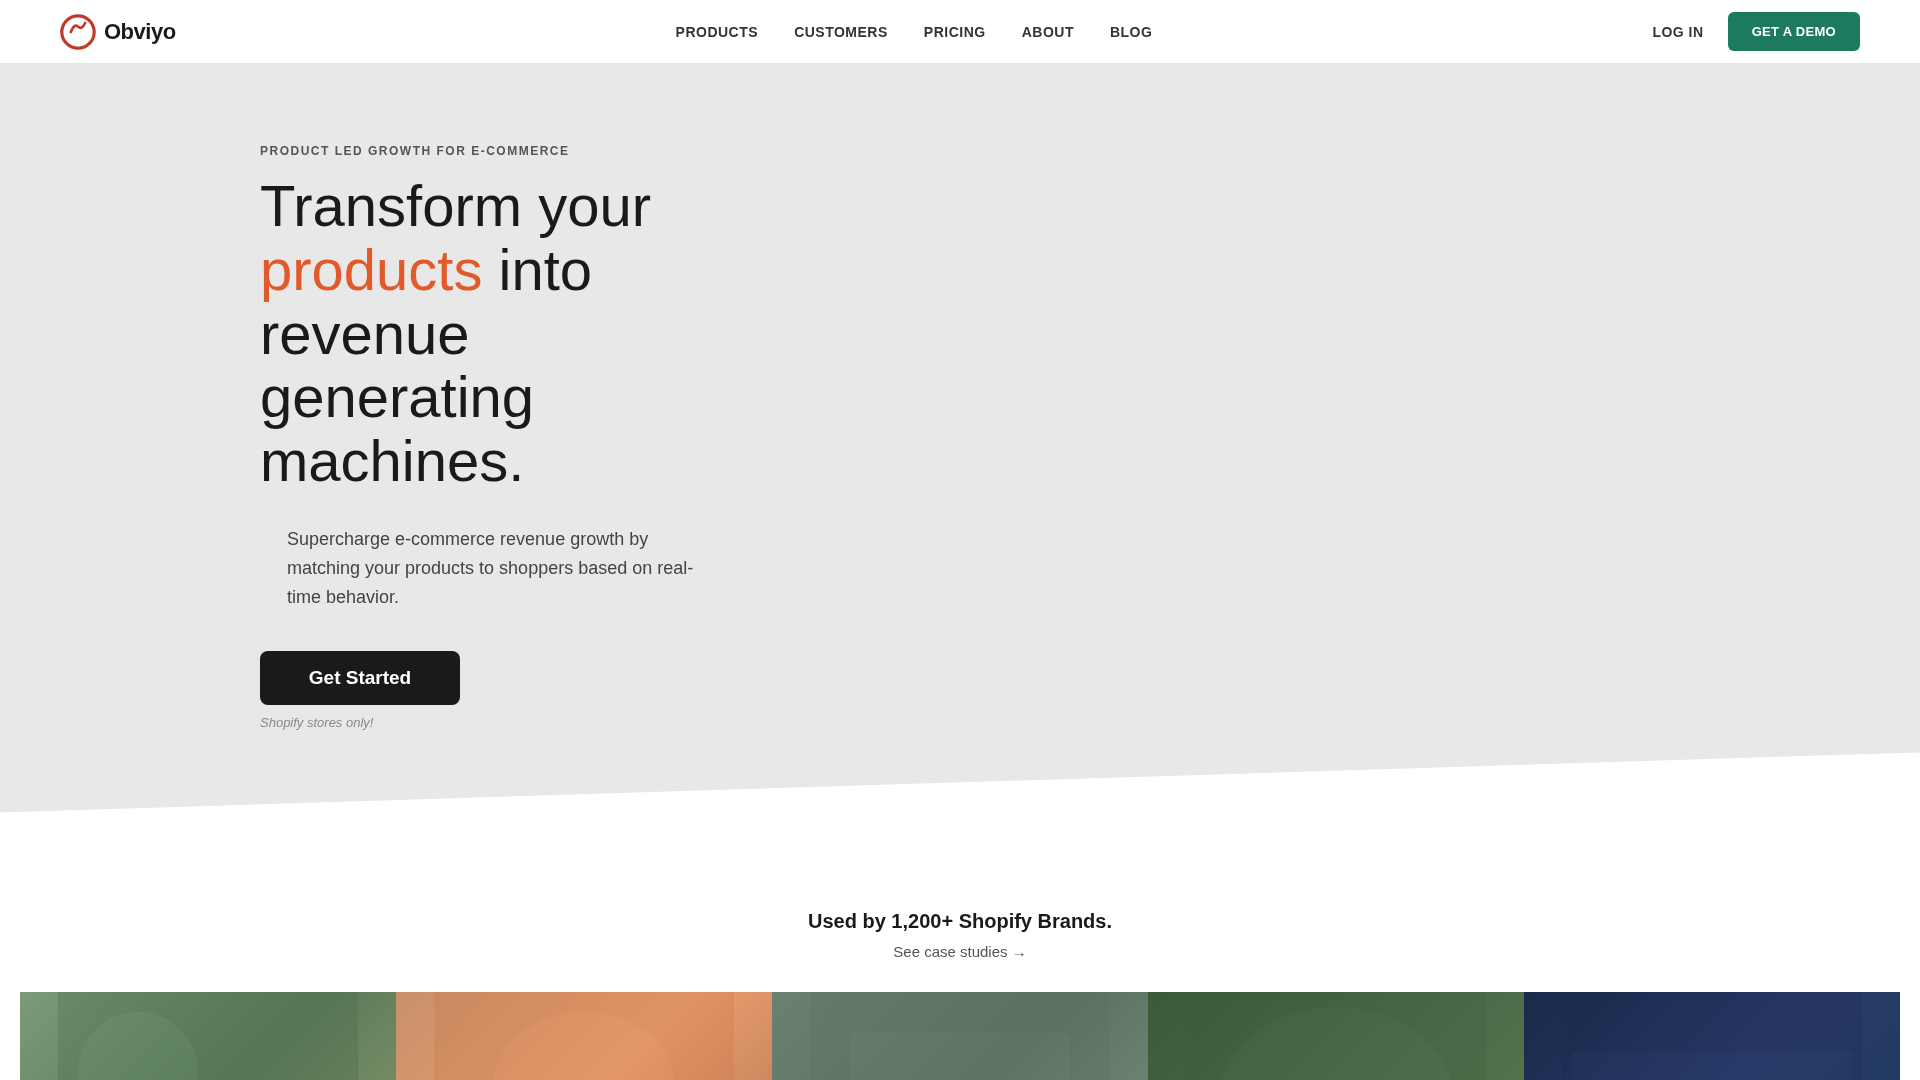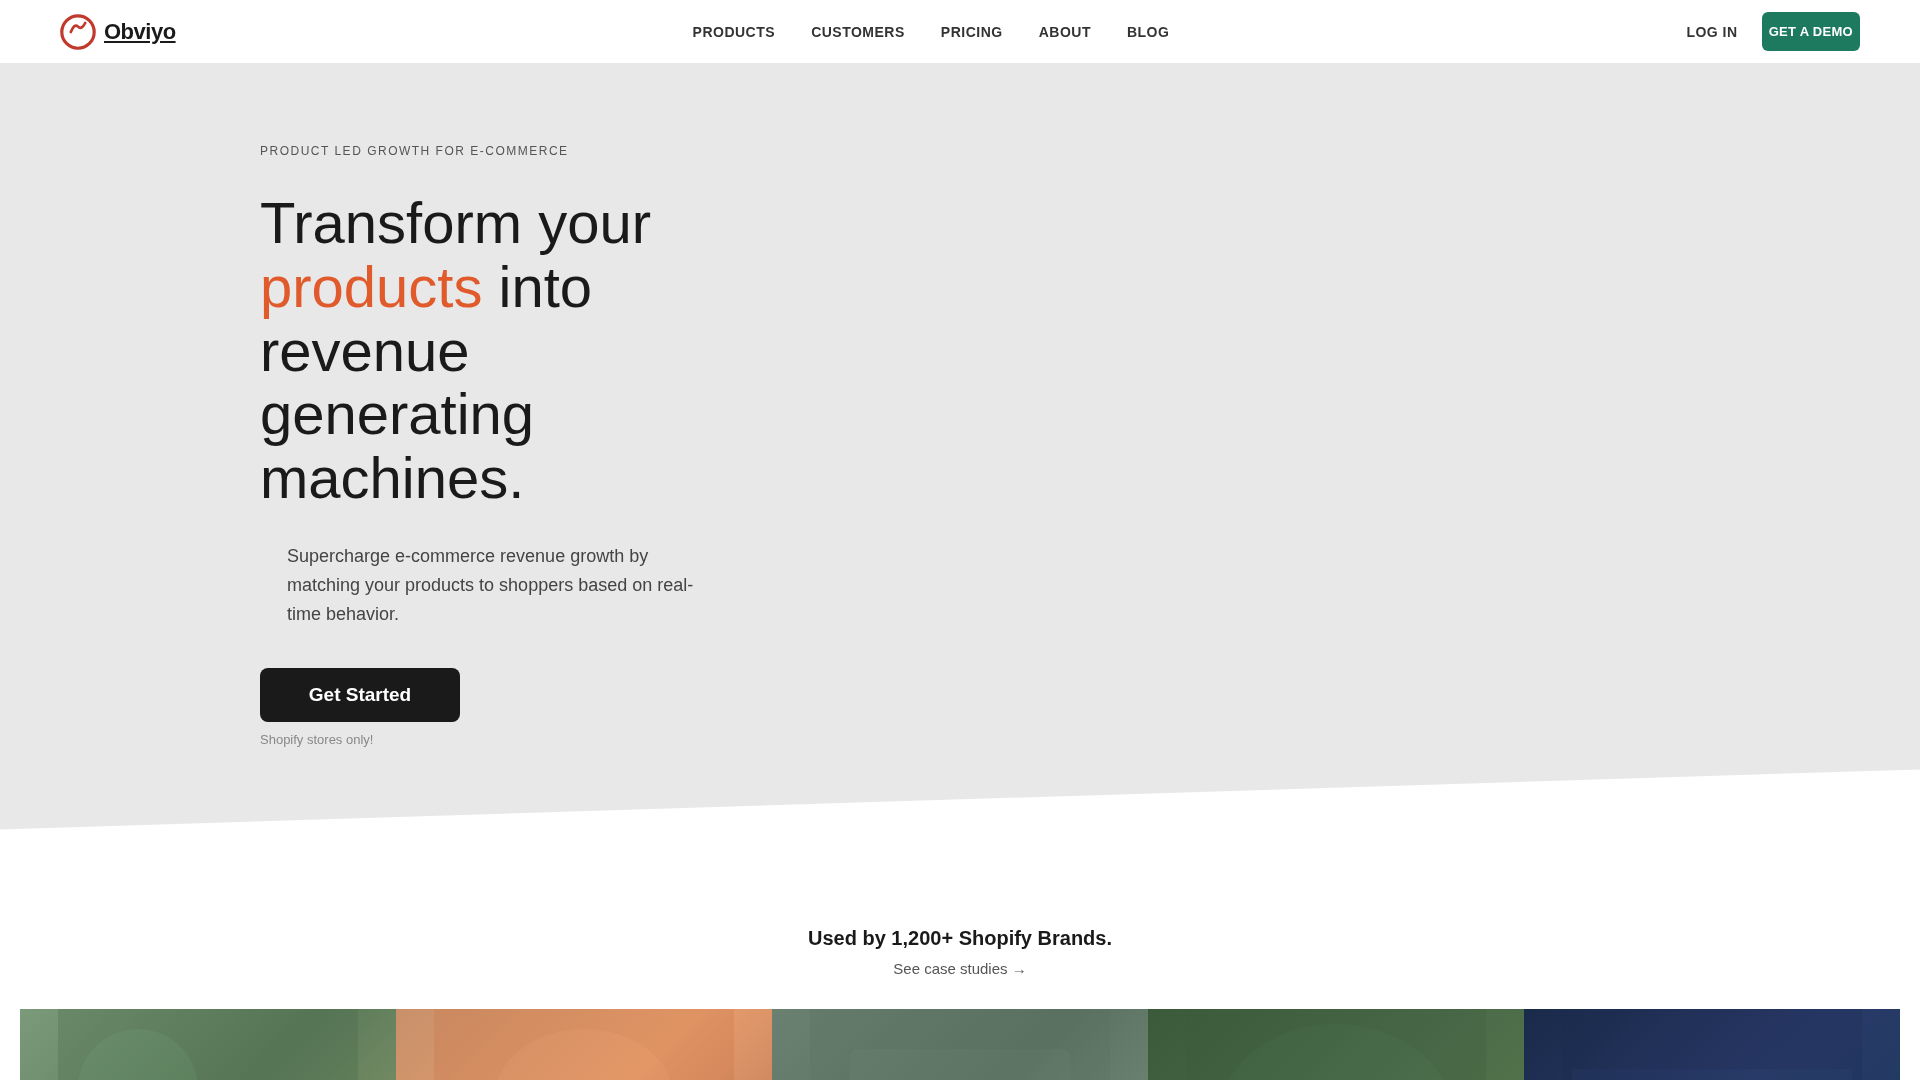--- a/index.html
+++ b/index.html
@@ -25,21 +25,20 @@
     }
     .logo-icon {
       width: 36px;
       height: 36px;
     }
     .logo-text {
       font-size: 22px;
       font-weight: 700;
       color: #1a1a1a;
       letter-spacing: -0.5px;
-      text-decoration: underline;
     }
     .nav-links {
       display: flex;
       align-items: center;
       gap: 36px;
       list-style: none;
     }
     .nav-links a {
       text-decoration: none;
       color: #333;
@@ -58,21 +57,21 @@
       color: #333;
       font-size: 14px;
       font-weight: 600;
       letter-spacing: 0.5px;
       text-transform: uppercase;
     }
     .btn-demo {
       background: #1e7a5e;
       color: #fff;
       border: none;
-      padding: 12px 7px;
+      padding: 12px 24px;
       border-radius: 6px;
       font-size: 13px;
       font-weight: 700;
       letter-spacing: 0.3px;
       cursor: pointer;
       text-transform: uppercase;
     }
 
     
     .hero {
@@ -87,25 +86,25 @@
       position: absolute;
       bottom: -2px;
       left: 0;
       right: 0;
       height: 100px;
       background: #fff;
       clip-path: polygon(0 60%, 100% 0%, 100% 100%, 0% 100%);
     }
     .hero-eyebrow {
       font-size: 12px;
-      font-weight: 400;
+      font-weight: 700;
       letter-spacing: 1.5px;
       color: #555;
       text-transform: uppercase;
-      margin-bottom: 33px;
+      margin-bottom: 16px;
     }
     .hero-heading {
       font-size: 58px;
       font-weight: 400;
       color: #1a1a1a;
       line-height: 1.1;
       max-width: 520px;
       margin-bottom: 32px;
     }
     .hero-heading .highlight {
@@ -130,20 +129,21 @@
       font-weight: 600;
       cursor: pointer;
       display: block;
       width: 200px;
       text-align: center;
     }
     .shopify-note {
       margin-top: 10px;
       font-size: 13px;
       color: #888;
+      font-style: italic;
     }
 
     
     .brands-section {
       background: #fff;
       padding: 60px 20px 0;
       text-align: center;
     }
     .brands-heading {
       font-size: 20px;

